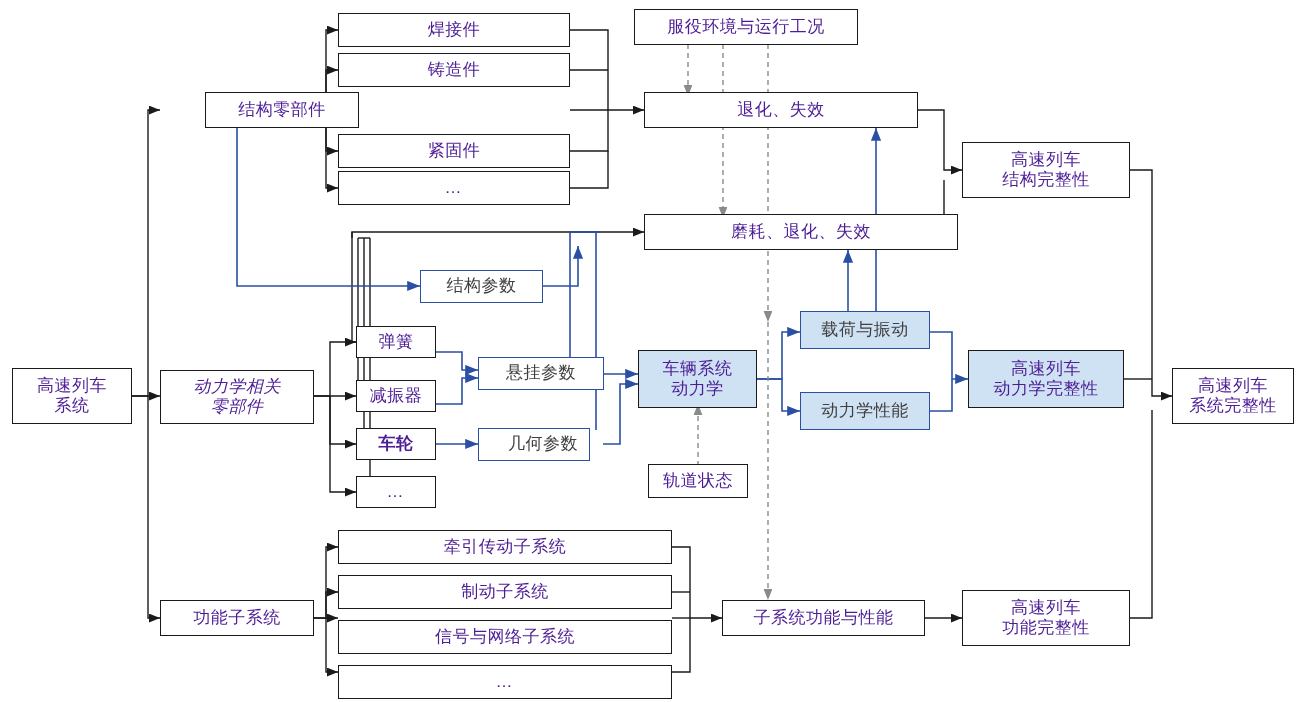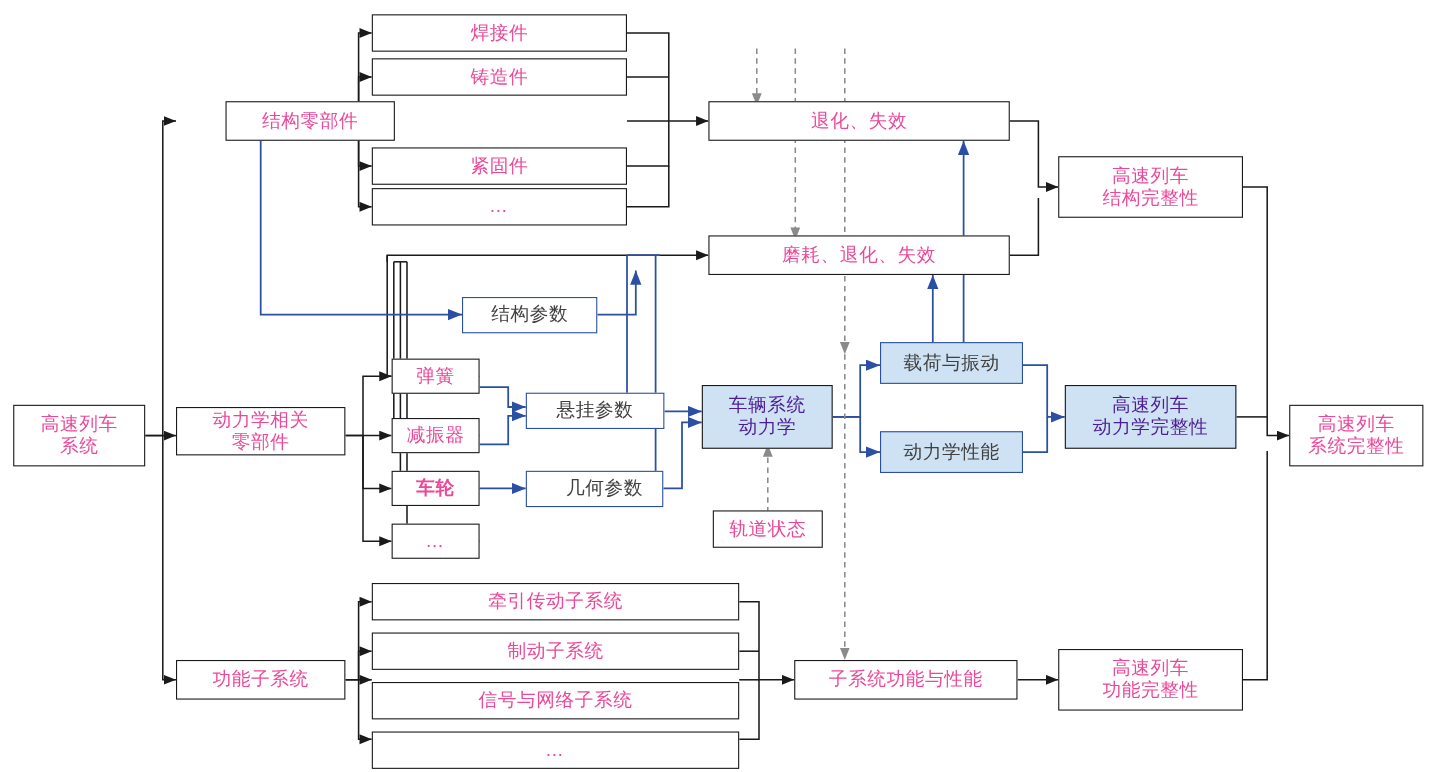--- a/index.html
+++ b/index.html
@@ -3,21 +3,21 @@
 <meta charset="utf-8">
 <style>
   html,body{margin:0;padding:0;background:#ffffff;}
   body{font-family:"Liberation Sans","DejaVu Sans",sans-serif;}
   #canvas{position:relative;width:1305px;height:702px;background:#fff;overflow:hidden;}
   .node{
     position:absolute;
     box-sizing:border-box;
     border:1.5px solid #1a1a1a;
     background:#ffffff;
-    color:#ec4899;
+    color:#4c1d95;
     display:flex;
     align-items:center;
     justify-content:center;
     text-align:center;
     font-size:17px;
     line-height:1.18;
     letter-spacing:.5px;
     white-space:pre-line;
   }
   .node.blue{
@@ -134,48 +134,49 @@
     <path class="ln-d" d="M768,44 L768,322" marker-end="url(#ahd)"></path>
     <path class="ln-d" d="M768,322 L768,600" marker-end="url(#ahd)"></path>
 
     <path class="ln-d" d="M698,466 L698,404" marker-end="url(#ahd)"></path>
   </svg>
 
   <div class="node" style="left:12px;top:368px;width:120px;height:56px;">高速列车
 系统</div>
 
   <div class="node" style="left:160px;top:92px;width:154px;height:36px;margin-left:45px;">结构零部件</div>
-  <div class="node" style="left:160px;top:370px;width:154px;height:44px;">动力学相关
+  <div class="node" style="left:160px;top:370px;width:154px;height:54px;font-style:italic;">动力学相关
 零部件</div>
   <div class="node" style="left:160px;top:600px;width:154px;height:36px;">功能子系统</div>
 
   <div class="node" style="left:338px;top:13px;width:232px;height:34px;">焊接件</div>
   <div class="node" style="left:338px;top:53px;width:232px;height:34px;">铸造件</div>
   <div class="node" style="left:338px;top:134px;width:232px;height:34px;text-align:center;">紧固件</div>
   <div class="node dots" style="left:338px;top:171px;width:232px;height:34px;">…</div>
 
   <div class="node" style="left:356px;top:326px;width:80px;height:32px;">弹簧</div>
   <div class="node" style="left:356px;top:380px;width:80px;height:32px;">减振器</div>
   <div class="node" style="left:356px;top:428px;width:80px;height:32px;font-weight:bold;">车轮</div>
   <div class="node dots" style="left:356px;top:476px;width:80px;height:32px;">…</div>
 
   <div class="node" style="left:338px;top:530px;width:334px;height:34px;">牵引传动子系统</div>
   <div class="node" style="left:338px;top:575px;width:334px;height:34px;">制动子系统</div>
   <div class="node" style="left:338px;top:620px;width:334px;height:34px;">信号与网络子系统</div>
   <div class="node dots" style="left:338px;top:665px;width:334px;height:34px;">…</div>
 
+  <div class="node" style="left:634px;top:9px;width:224px;height:36px;">服役环境与运行工况</div>
   <div class="node" style="left:648px;top:464px;width:100px;height:34px;">轨道状态</div>
 
   <div class="node" style="left:644px;top:92px;width:274px;height:36px;">退化、失效</div>
-  <div class="node" style="left:644px;top:214px;width:274px;height:36px;">磨耗、退化、失效</div>
+  <div class="node" style="left:644px;top:214px;width:314px;height:36px;">磨耗、退化、失效</div>
   <div class="node" style="left:722px;top:600px;width:203px;height:36px;">子系统功能与性能</div>
 
   <div class="node blue" style="left:420px;top:270px;width:123px;height:33px;">结构参数</div>
   <div class="node blue" style="left:478px;top:357px;width:126px;height:33px;">悬挂参数</div>
-  <div class="node blue" style="left:478px;top:428px;width:125px;height:33px;padding-left:18px;">几何参数</div>
+  <div class="node blue" style="left:478px;top:428px;width:112px;height:33px;padding-left:18px;">几何参数</div>
 
   <div class="node bluefill" style="left:638px;top:350px;width:119px;height:58px;">车辆系统
 动力学</div>
   <div class="node blue" style="left: 800px; top: 311px; width: 130px; height: 38px; background: rgb(207, 226, 243); border-color: rgb(43, 79, 162);" style2="">载荷与振动</div>
   <div class="node blue" style="left: 800px; top: 392px; width: 130px; height: 38px; background: rgb(207, 226, 243); border-color: rgb(43, 79, 162);">动力学性能</div>
   <div class="node bluefill" style="left:968px;top:350px;width:156px;height:58px;">高速列车
 动力学完整性</div>
 
   <div class="node" style="left:962px;top:142px;width:168px;height:56px;">高速列车
 结构完整性</div>

